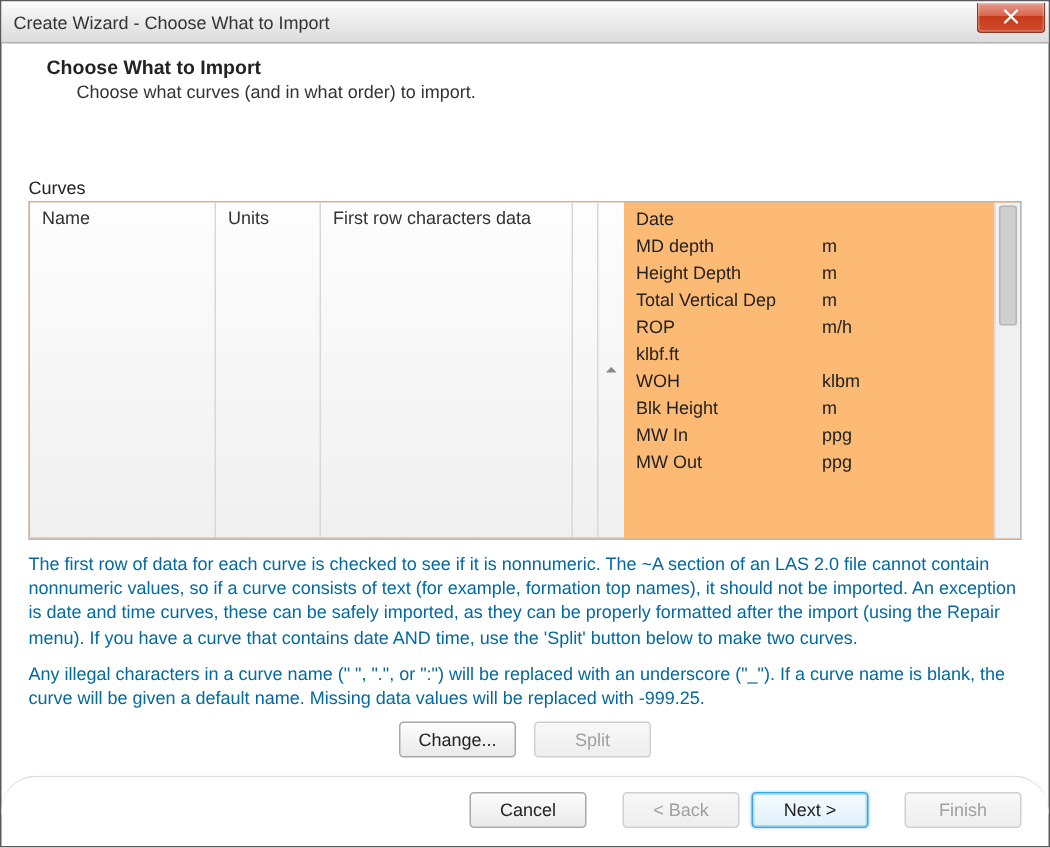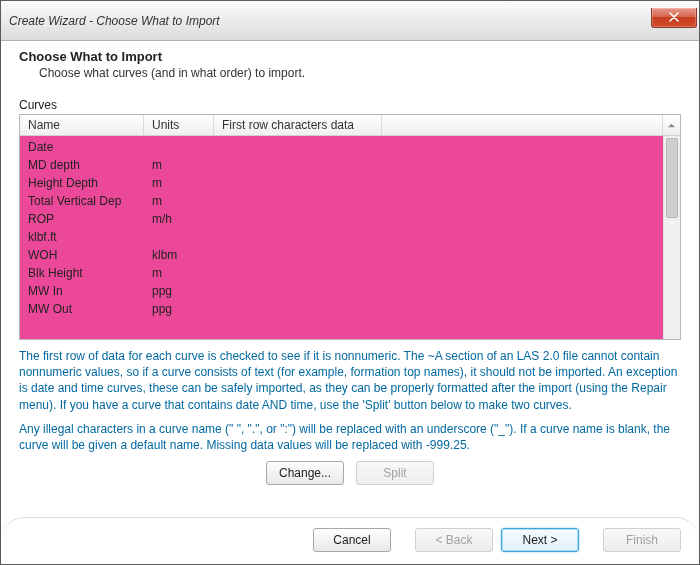--- a/index.html
+++ b/index.html
@@ -14,27 +14,26 @@
     width: 700px;
     height: 565px;
     border: 1px solid #5a5a5a;
     background: #fff;
     display: flex;
     flex-direction: column;
     box-shadow: 0 0 6px rgba(0,0,0,0.25);
   }
   
   .titlebar {
-    height: 40px;
+    height: 28px;
     background: linear-gradient(to bottom, #fcfcfc 0%, #ebebeb 50%, #dcdcdc 100%);
     border-bottom: 1px solid #b0b0b0;
     display: flex;
     align-items: center;
     padding: 0 0 0 8px;
-    font-style: italic;
   }
   .titlebar .title {
     flex: 1;
     font-size: 12px;
     color: #333;
   }
   .close-btn {
     width: 46px;
     height: 20px;
     margin-right: 2px;
@@ -47,53 +46,55 @@
     align-items: center;
     justify-content: center;
     cursor: pointer;
     box-shadow: inset 0 0 0 1px rgba(255,255,255,0.25);
   }
   .close-btn svg { display: block; }
 
   
   .header {
     padding: 8px 18px 10px 18px;
+    margin-left: 12px;
   }
   .header h1 {
     margin: 0;
     font-size: 13px;
     font-weight: 600;
     color: #222;
   }
   .header p {
     margin: 2px 0 0 20px;
     font-size: 12px;
     color: #333;
   }
 
   
   .body {
     flex: 1;
     padding: 8px 18px 4px 18px;
     display: flex;
     flex-direction: column;
     overflow: hidden;
+    margin-top: 32px;
   }
   .section-label {
     font-size: 12px;
     margin-bottom: 2px;
   }
 
   
   .table-wrap {
     border: 1px solid #b8b8b8;
     height: 226px;
     display: flex;
-    flex-direction: column;
-    background: #ec4899;
+    flex-direction: row;
+    background: #fdba74;
   }
   .thead {
     display: flex;
     background: linear-gradient(to bottom, #fdfdfd, #f0f0f0);
     border-bottom: 1px solid #d0d0d0;
     font-size: 12px;
   }
   .thead .th {
     padding: 3px 8px;
     border-right: 1px solid #d8d8d8;

